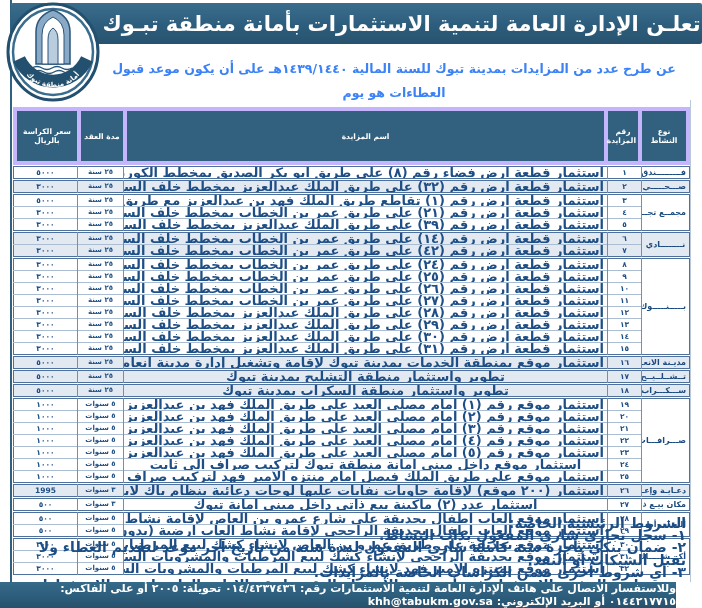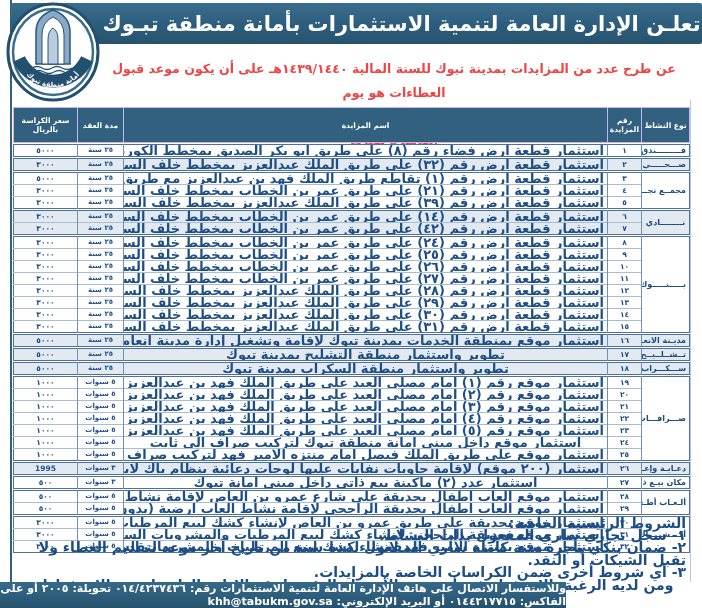--- a/index.html
+++ b/index.html
@@ -18,30 +18,30 @@
     background:linear-gradient(180deg,#3a6d8d 0%,#2d5d7c 55%,#27536f 100%);
     border-radius:2px;display:flex;align-items:center;justify-content:center;
   }
   .topbar h1{
     margin:0;padding:0 0 0 90px;color:#ffffff;font-size:21px;font-weight:bold;letter-spacing:0;
   } 
   .logo-abs{position:absolute;left:6px;top:2px;width:94px;height:100px;}
   
   .intro{
     position:absolute;left:100px;top:57px;width:588px;
-    color:#ef4444;font-weight:bold;font-size:12.5px;line-height:24px;text-align:center;
+    color:#3b82f6;font-weight:bold;font-size:12.5px;line-height:24px;text-align:center;
   }
   
   .tablewrap{position:absolute;left:13px;top:107px;width:677px;}
   table{border-collapse:collapse;table-layout:fixed;width:677px;}
   col.c-act{width:48px;} col.c-num{width:34px;} col.c-name{width:auto;}
   col.c-dur{width:46px;} col.c-price{width:64px;}
   .hdr th{
     background:#31617f;color:#ffffff;font-size:7.5px;font-weight:bold;
-    height:13px;padding:8px 2px;border:1px solid #c4b5fd;text-align:center;
+    height:13px;padding:16px 2px;border:4px solid #c4b5fd;text-align:center;
   }
   .grp{margin-top:1px;border:1px solid #4d719c;}
   .grp td{
     color:#1d4e86;font-weight:bold;vertical-align:middle;
     padding:0 3px;line-height:11px;height:11px;text-align:center;
     background:#ffffff;
   }
   .grp.shaded td{background:#e2e9f1;}
   .grp td:not(:last-child){border-left:1px solid #6f90b5;}
   .grp tr + tr td{border-top:1px solid #aabdd3;}
@@ -51,21 +51,21 @@
   td.dur{font-size:7px;}
   td.price{font-size:7.5px;}
   
   .conditions{
     position:absolute;right:16px;left:16px;top:517px;
     color:#1c4e85;font-size:14px;font-weight:bold;line-height:12.2px;text-align:right;
   }
   .conditions .closing{text-align:center;margin-top:1px;}
   
   .bottombar{
-    position:absolute;left:0;top:582px;width:566px;height:26px;
+    position:absolute;left:0;top:582px;width:676px;height:26px;
     background:linear-gradient(180deg,#356a89 0%,#2c5c7a 60%,#26516c 100%);
     color:#ffffff;font-size:11px;font-weight:bold;
     display:flex;align-items:center;justify-content:center;
   }
 </style>
 </head>
 <body>
 
 <div class="frame-right"></div>
 <div class="frame-left"></div>

